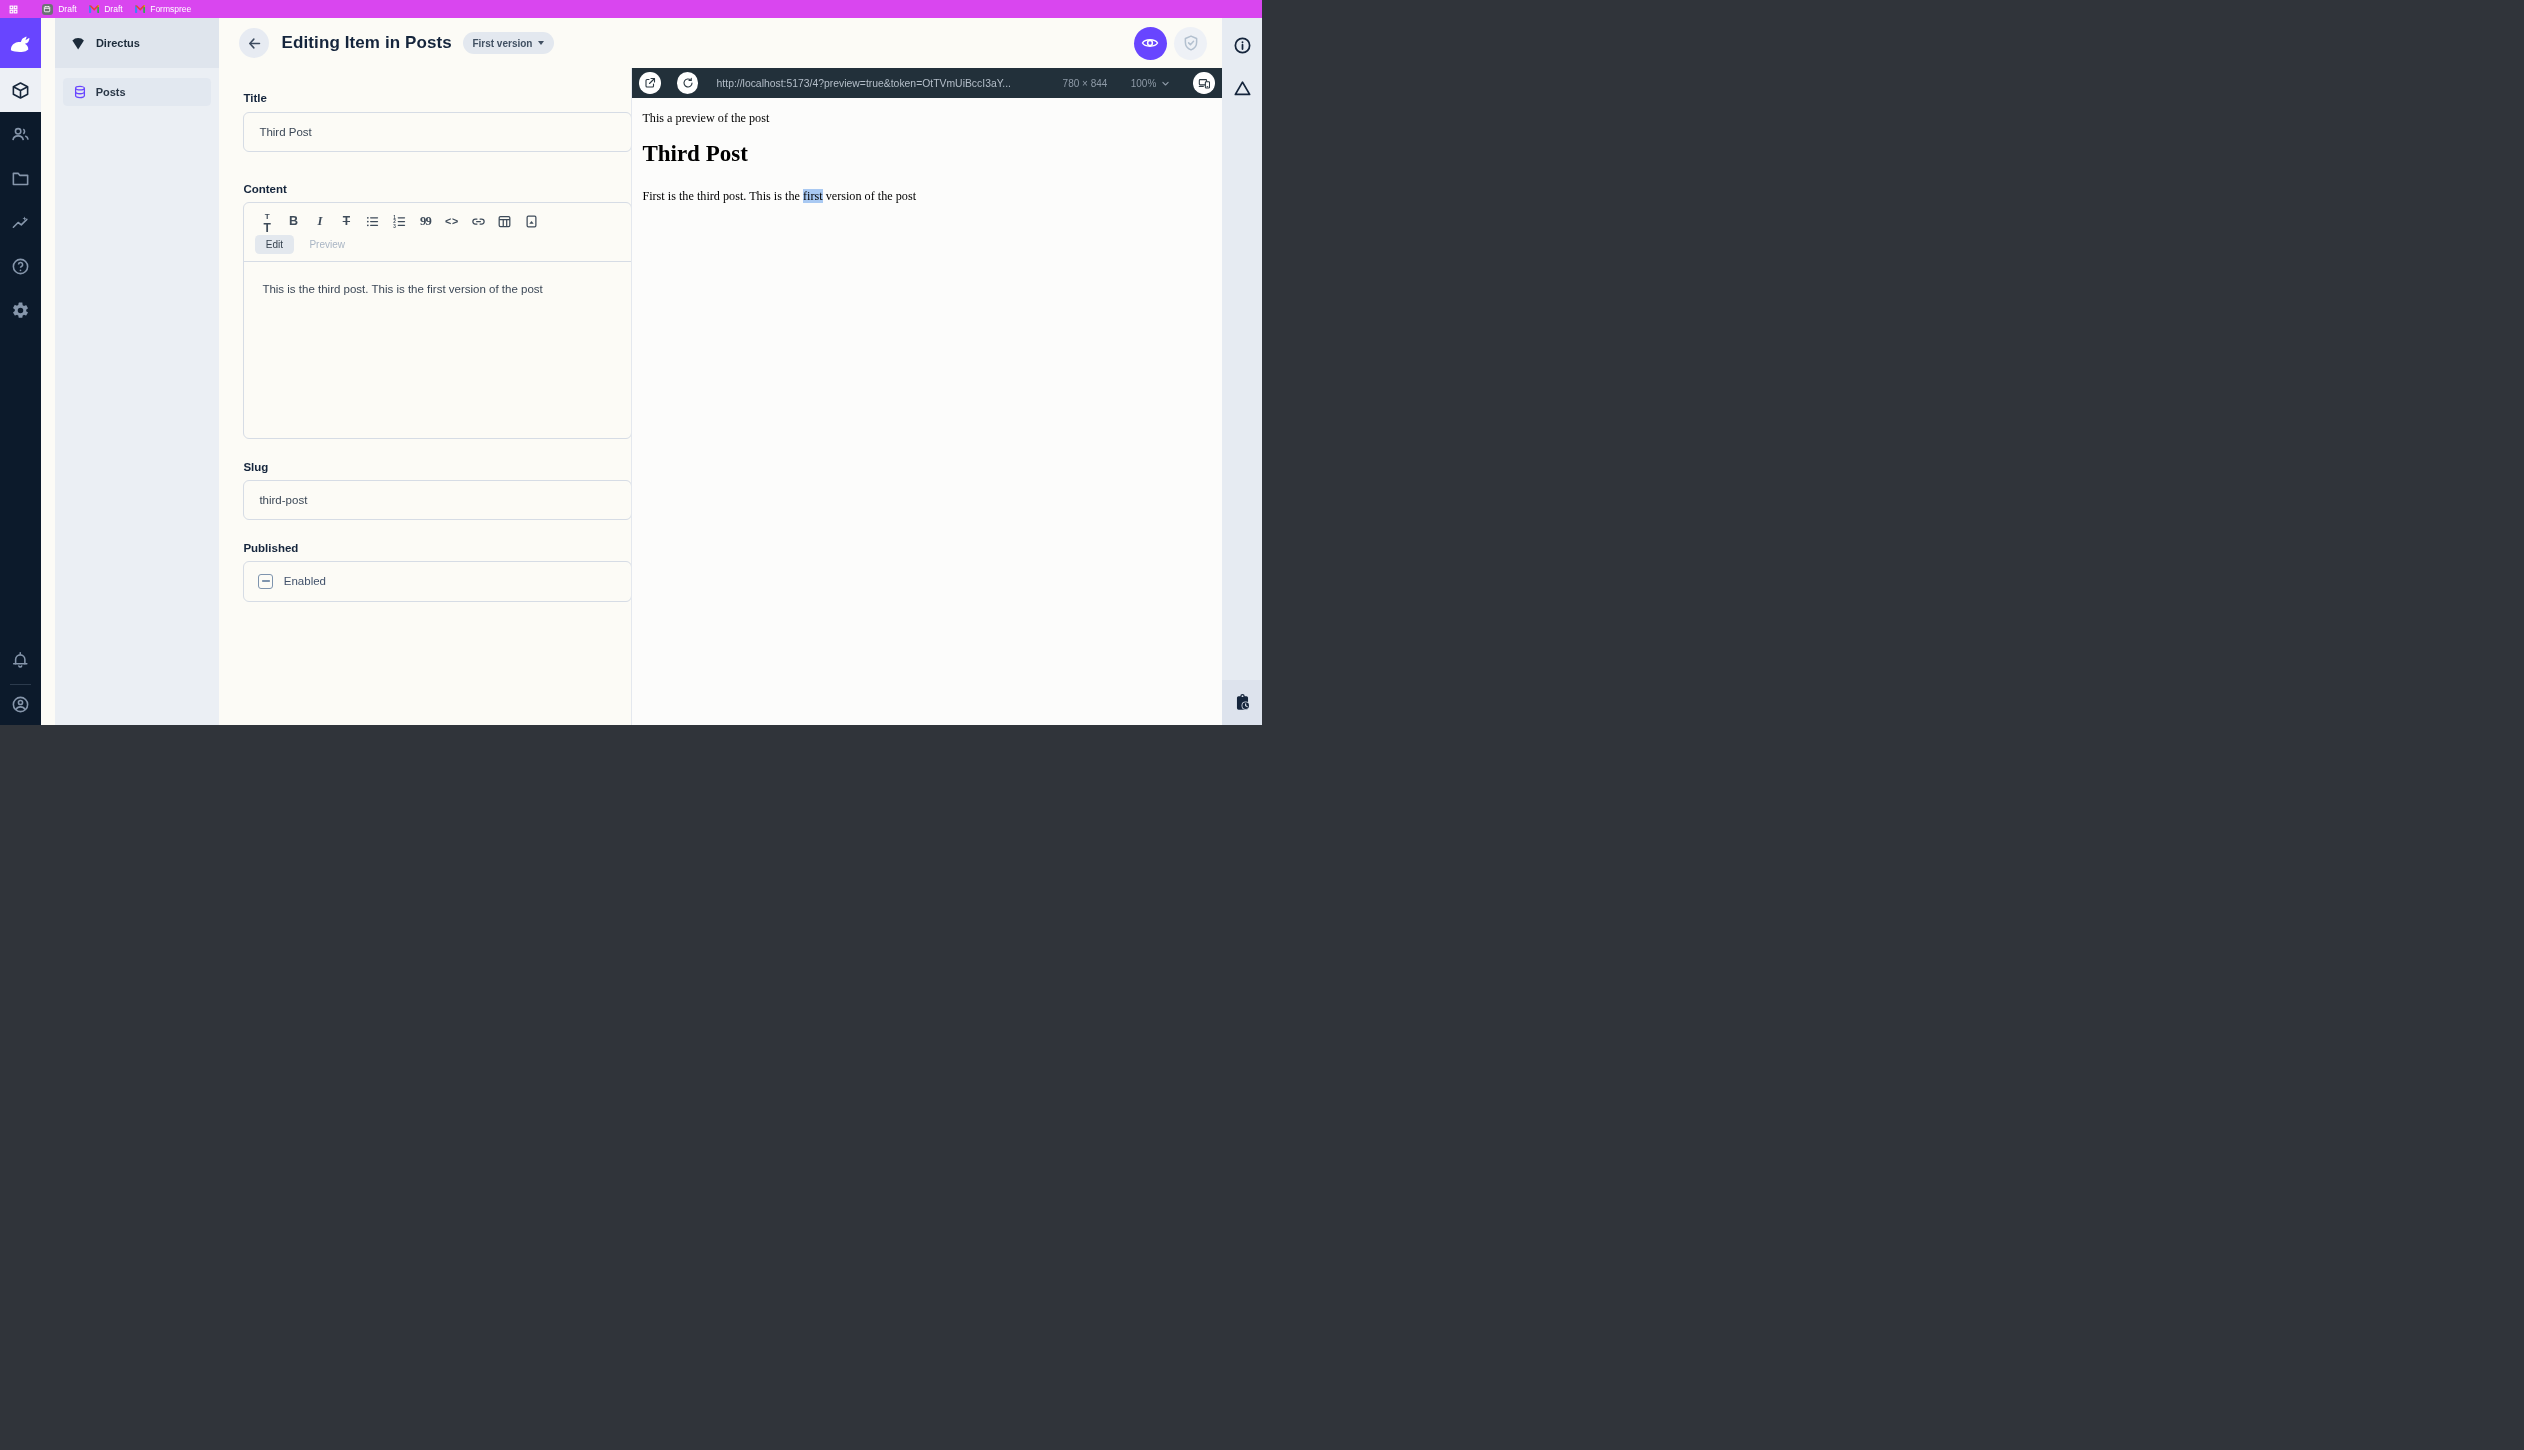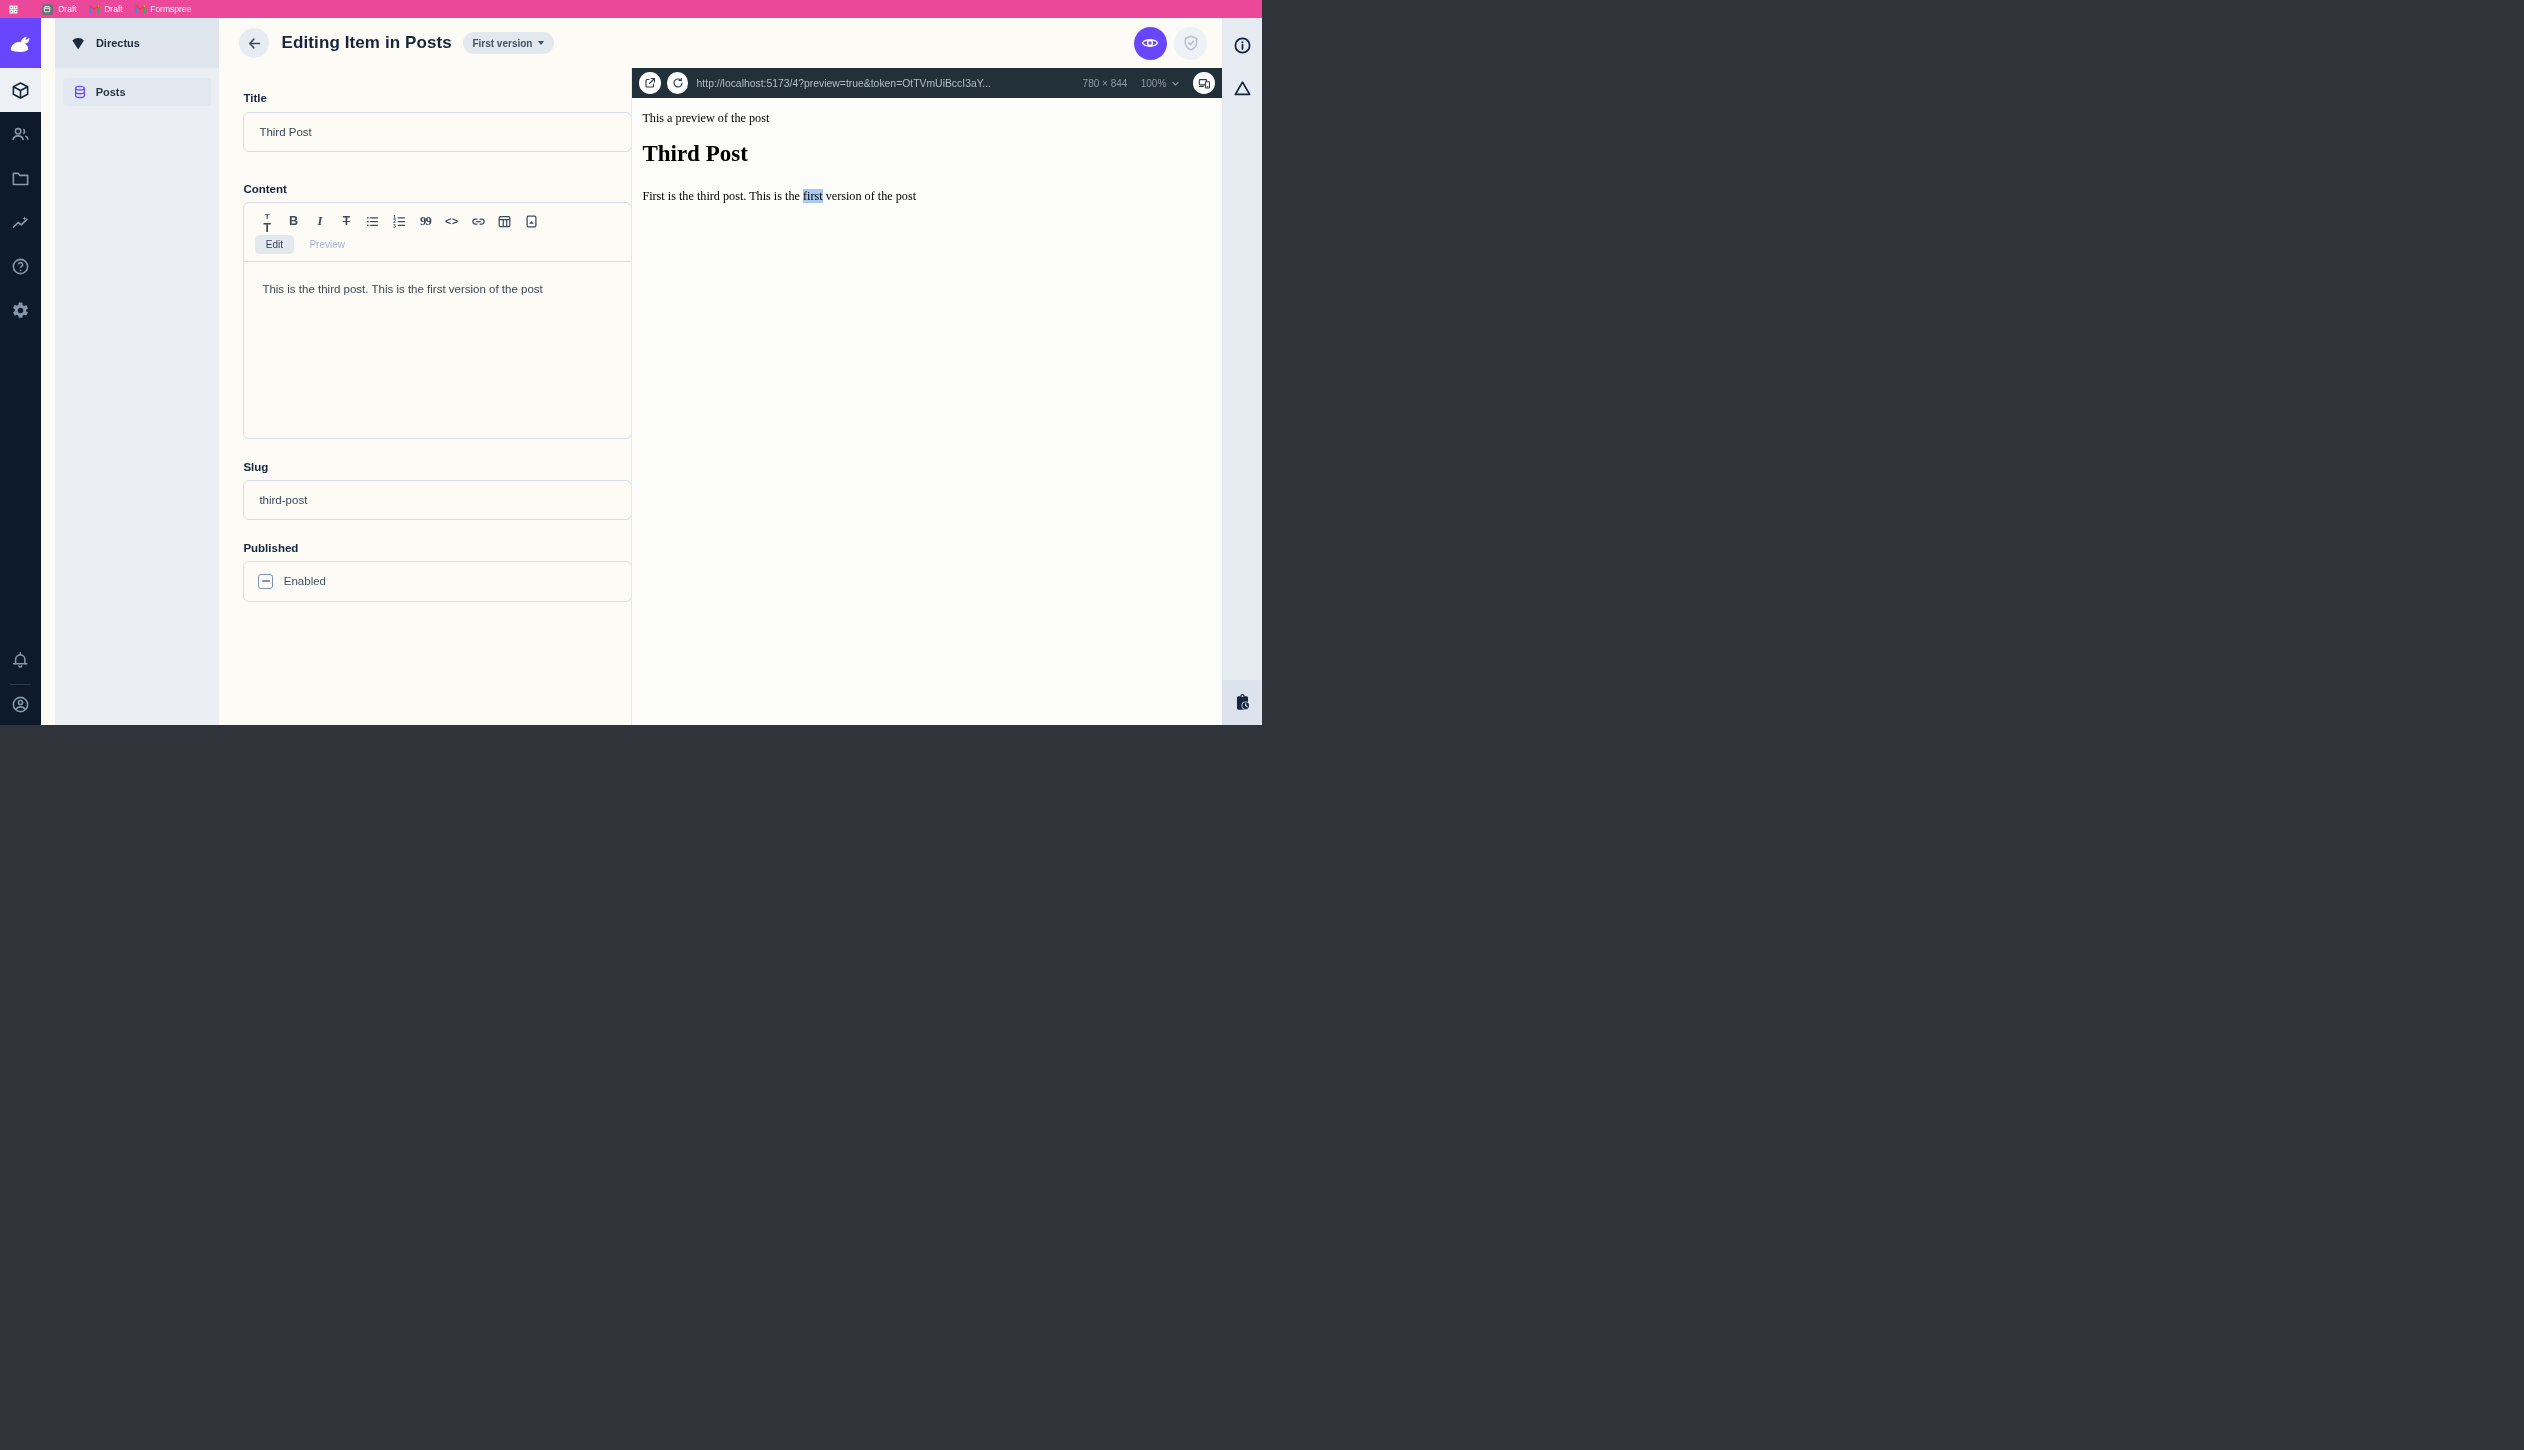--- a/index.html
+++ b/index.html
@@ -2,21 +2,21 @@
 <html style="font-size:12px"><head>
 <meta charset="utf-8">
 <style>
   * { margin:0; padding:0; box-sizing:border-box; }
   html,body { background:#30343a; }
   body { font-family:"Liberation Sans", sans-serif; }
   .app { width:1262px; height:725px; background:#fcfbf6; overflow:hidden;
          display:flex; flex-direction:column; position:relative; }
 
   
-  .topbar { height:18px; background:#ec4899; display:flex; align-items:center;
+  .topbar { height:18px; background:#d946ef; display:flex; align-items:center;
             padding-left:9px; flex:0 0 auto; }
   .topbar .grid-ic { width:9px; height:9px; margin-right:24px; }
   .tb-tab { display:flex; align-items:center; gap:5.2px; margin-right:12px; cursor:default; }
   .tb-tab .lbl { color:#fff; font-size:8.5px; }
   .cal-chip { width:11px; height:11px; background:#6d7175; border-radius:3px;
               display:grid; place-items:center; }
 
   
   .body { flex:1; display:flex; min-height:0; }
 
@@ -90,21 +90,21 @@
   .check-box { width:389px; height:41px; border:1.5px solid #d6dce5; border-radius:6px;
                display:flex; align-items:center; padding:0 14px; }
   .cb { width:15px; height:15px; border:1.5px solid #7e94ae; border-radius:3px;
         display:grid; place-items:center; cursor:pointer; flex:0 0 auto; }
   .cb .dash { width:7.4px; height:1.9px; background:#7e94ae; border-radius:0.7px; }
   .cb-lbl { margin-left:10.4px; font-size:11.5px; color:#42526b; }
 
   
   .preview { flex:1; display:flex; flex-direction:column; background:#fcfcfb; min-width:0; }
   .urlbar { height:30px; background:#22303a; display:flex; align-items:center;
-            gap:6px; padding:0 7.4px; flex:0 0 auto; }
+            gap:16px; padding:0 7.4px; flex:0 0 auto; }
   .url-circ { width:21.5px; height:21.5px; border-radius:50%; background:#fff; color:#2a3740;
               display:grid; place-items:center; cursor:pointer; flex:0 0 auto; }
   .url-text { flex:1; font-size:10.4px; color:#b4bec9; white-space:nowrap; overflow:hidden;
               text-overflow:ellipsis; margin-left:2.2px; }
   .dim-text { font-size:10px; color:#8e9aa7; margin:0 7.4px 0 6px; white-space:nowrap; }
   .zoom-ctl { display:flex; align-items:center; gap:4.4px; color:#8e9aa7; font-size:10px;
               margin-right:7.4px; cursor:pointer; white-space:nowrap; }
   .iframe { flex:1; padding:12.6px 10.4px 0 10.4px; font-family:"Liberation Serif", serif; color:#000; }
   .pv-intro { font-size:12.2px; }
   .pv-h1 { font-size:23px; font-weight:700; margin-top:15.6px; }

